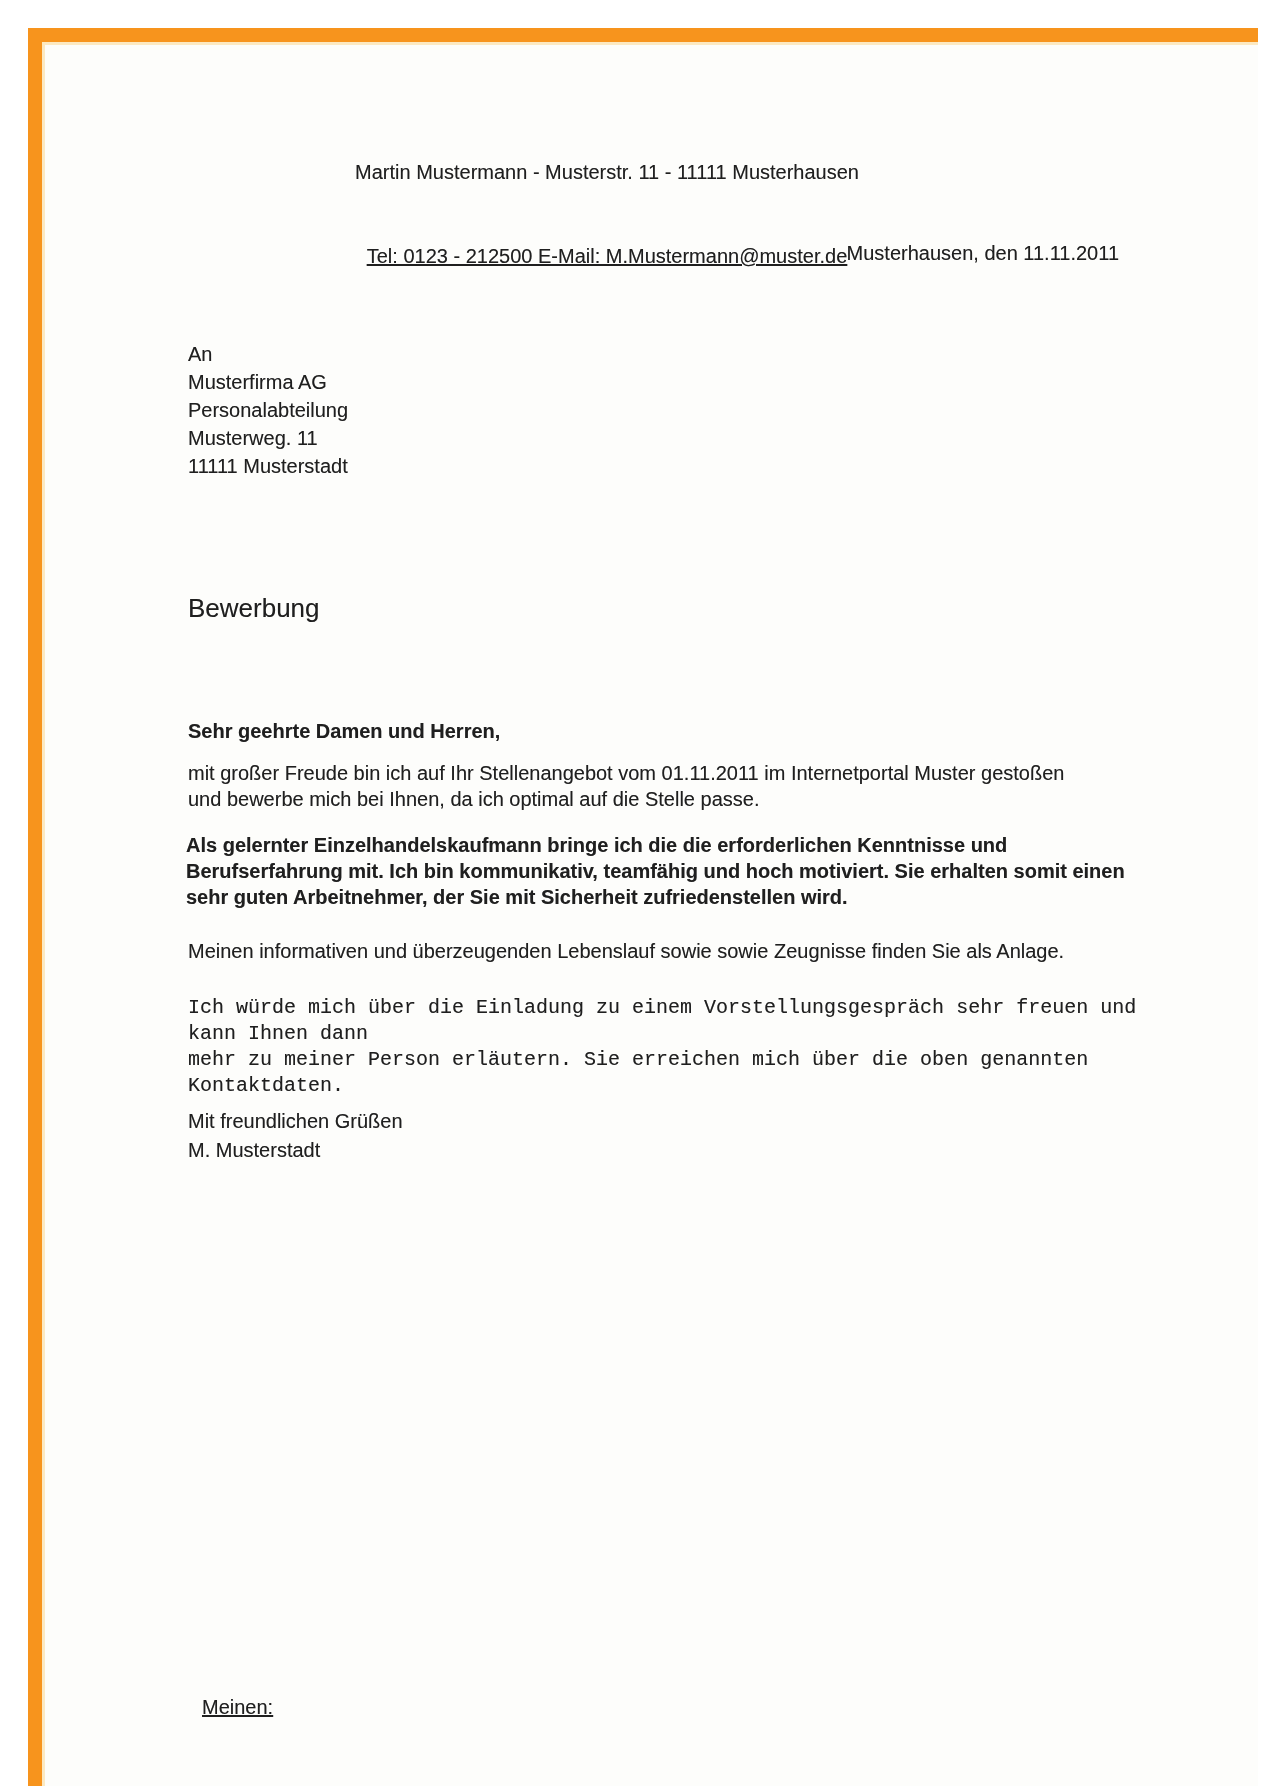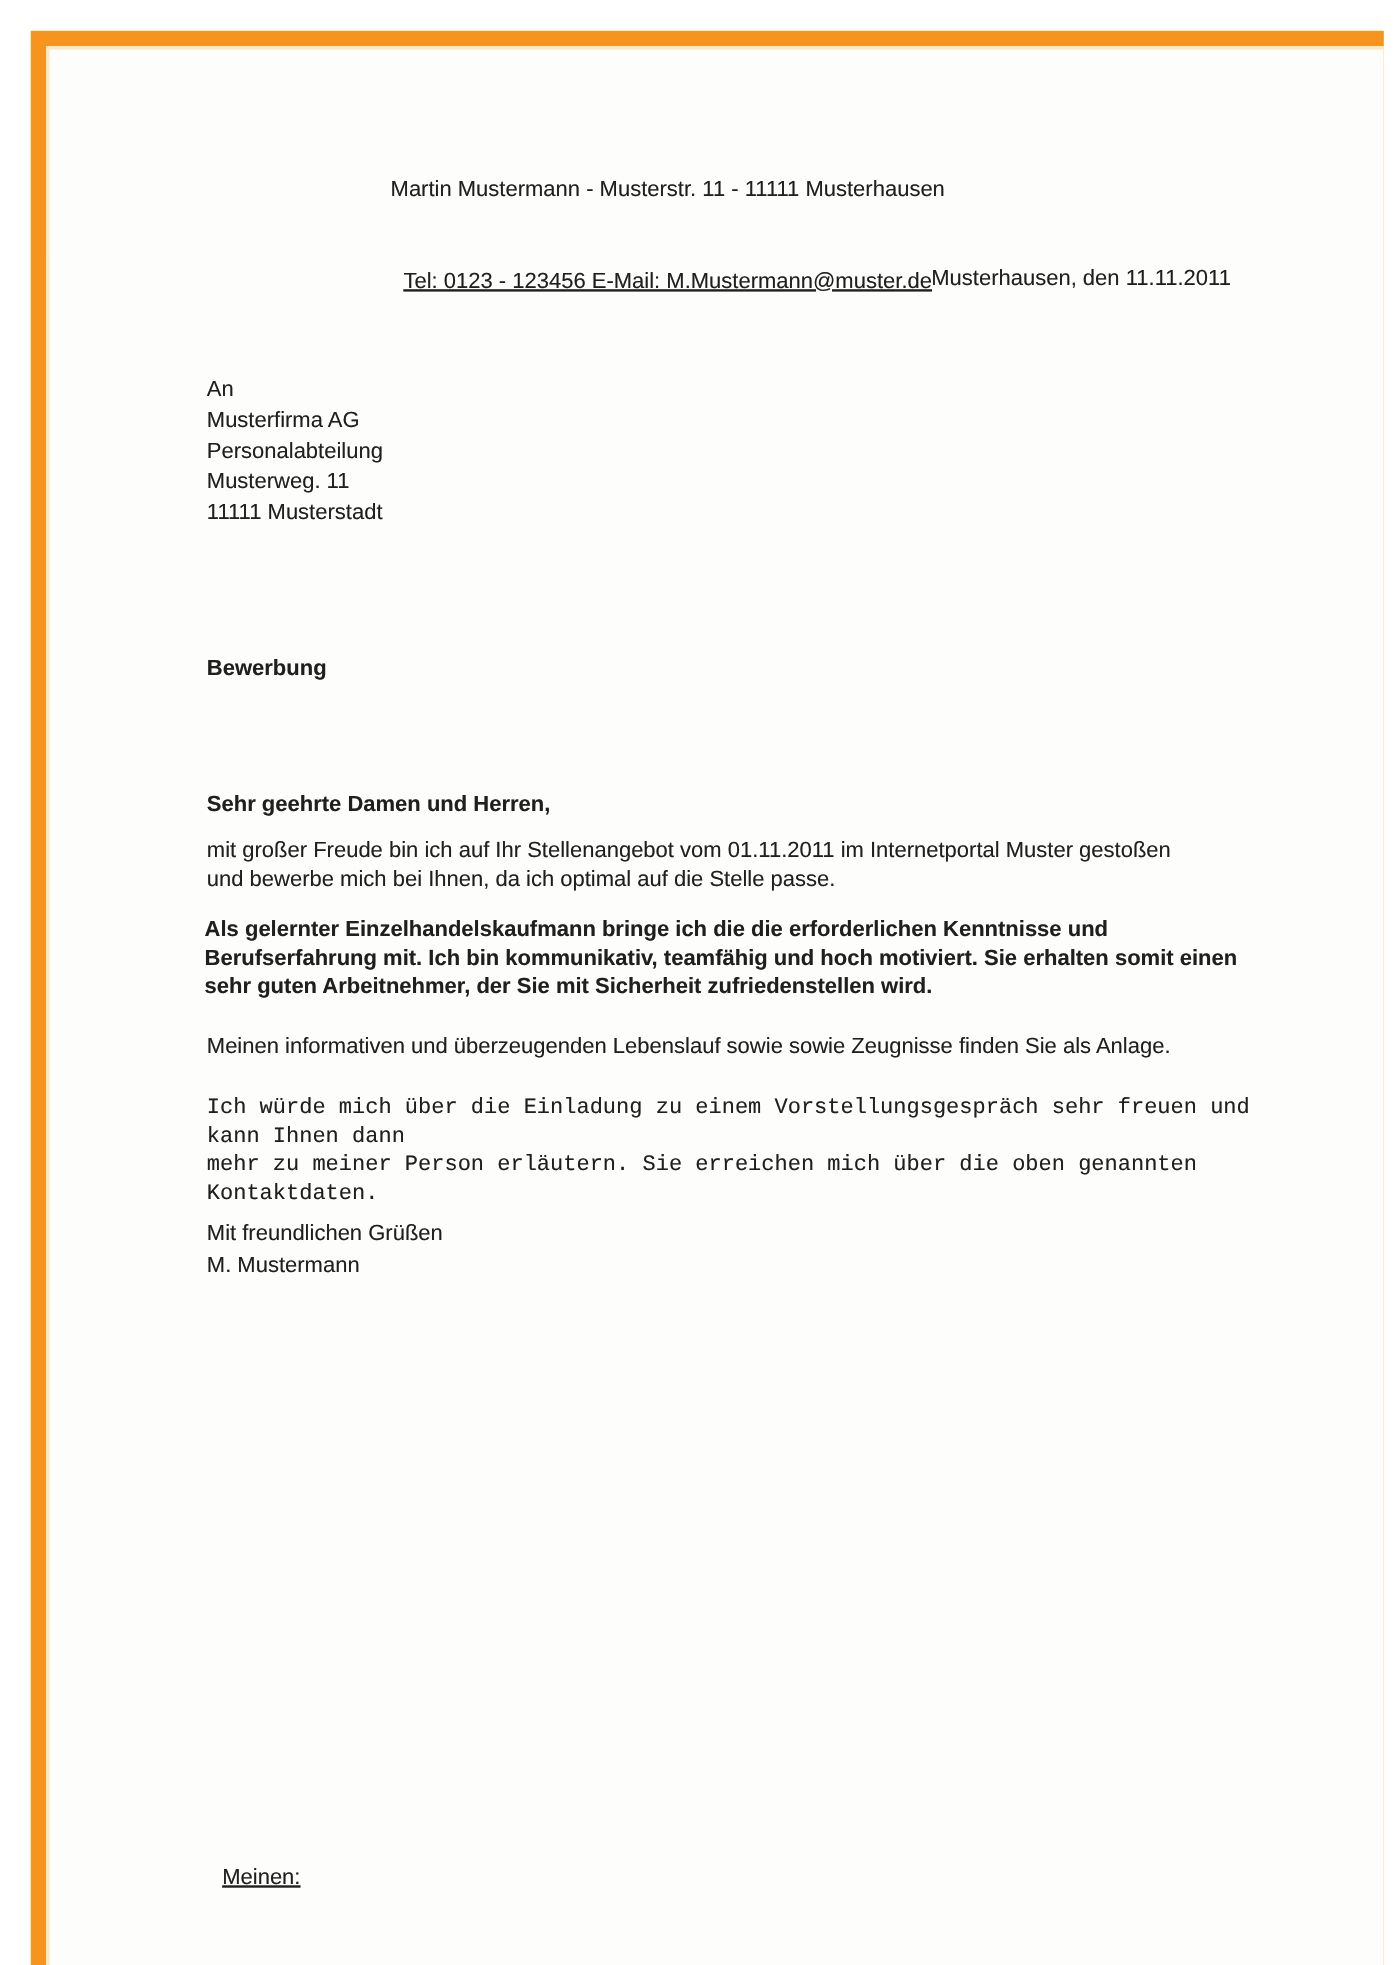--- a/index.html
+++ b/index.html
@@ -43,43 +43,43 @@
   .dateline {
     left: 146px; top: 198px; width: 959px;
     text-align: right;
   }
   .recipient {
     left: 146px; top: 298px; width: 600px;
     line-height: 28px;
   }
   .subject {
     left: 146px; top: 548px; width: 800px;
-    font-size: 20px;
-    font-weight: bold;
+    font-size: 26px;
+    font-weight: normal;
     line-height: 36px;
   }
   .salutation { left: 146px; top: 676px; width: 1015px; font-weight: bold; }
   .para-1 { left: 146px; top: 705px; width: 1015px; margin-top: 13px; }
   .para-2 { left: 144px; top: 790px; width: 1015px; font-weight: bold; }
   .para-3 { left: 146px; top: 896px; width: 1015px; }
   .para-4 { left: 146px; top: 953px; width: 1015px; font-family: Liberation Mono, monospace; }
   .closing { left: 146px; top: 1065px; width: 600px; line-height: 29px; }
   .enclosures { left: 146px; top: 1611px; width: 600px; line-height: 27px; }
   .enclosures .u-line { text-decoration: underline; display: inline-block; }
 </style>
 </head>
 <body>
 
 <div class="scan">
   <div class="sheet"></div>
 
   <div class="block sender-header">
     <span>Martin Mustermann - Musterstr. 11 - 11111 Musterhausen</span>
     <br>
-    <span class="u-line">Tel: 0123 - 123456 E-Mail: M.Mustermann@muster.de</span>
+    <span class="u-line">Tel: 0123 - 212500 E-Mail: M.Mustermann@muster.de</span>
   </div>
 
   <div class="block dateline">Musterhausen, den 11.11.2011</div>
 
   <div class="block recipient">An
 Musterfirma AG
 Personalabteilung
 Musterweg. 11
 11111 Musterstadt</div>
 
@@ -90,21 +90,21 @@
   <div class="block para-1">mit großer Freude bin ich auf Ihr Stellenangebot vom 01.11.2011 im Internetportal Muster gestoßen
 und bewerbe mich bei Ihnen, da ich optimal auf die Stelle passe.</div>
   <div class="block para-2">Als gelernter Einzelhandelskaufmann bringe ich die die erforderlichen Kenntnisse und
 Berufserfahrung mit. Ich bin kommunikativ, teamfähig und hoch motiviert. Sie erhalten somit einen
 sehr guten Arbeitnehmer, der Sie mit Sicherheit zufriedenstellen wird.</div>
   <div class="block para-3">Meinen informativen und überzeugenden Lebenslauf sowie sowie Zeugnisse finden Sie als Anlage.</div>
   <div class="block para-4">Ich würde mich über die Einladung zu einem Vorstellungsgespräch sehr freuen und kann Ihnen dann
 mehr zu meiner Person erläutern. Sie erreichen mich über die oben genannten Kontaktdaten.</div>
 
   <div class="block closing">Mit freundlichen Grüßen
-M. Mustermann</div>
+M. Musterstadt</div>
 
   <div class="block enclosures">
     <span class="u-line">Meinen:</span>
     <br>
     <span>Lebenslauf
 Zeugnisse</span>
   </div>
 </div>
 
 </body></html>

